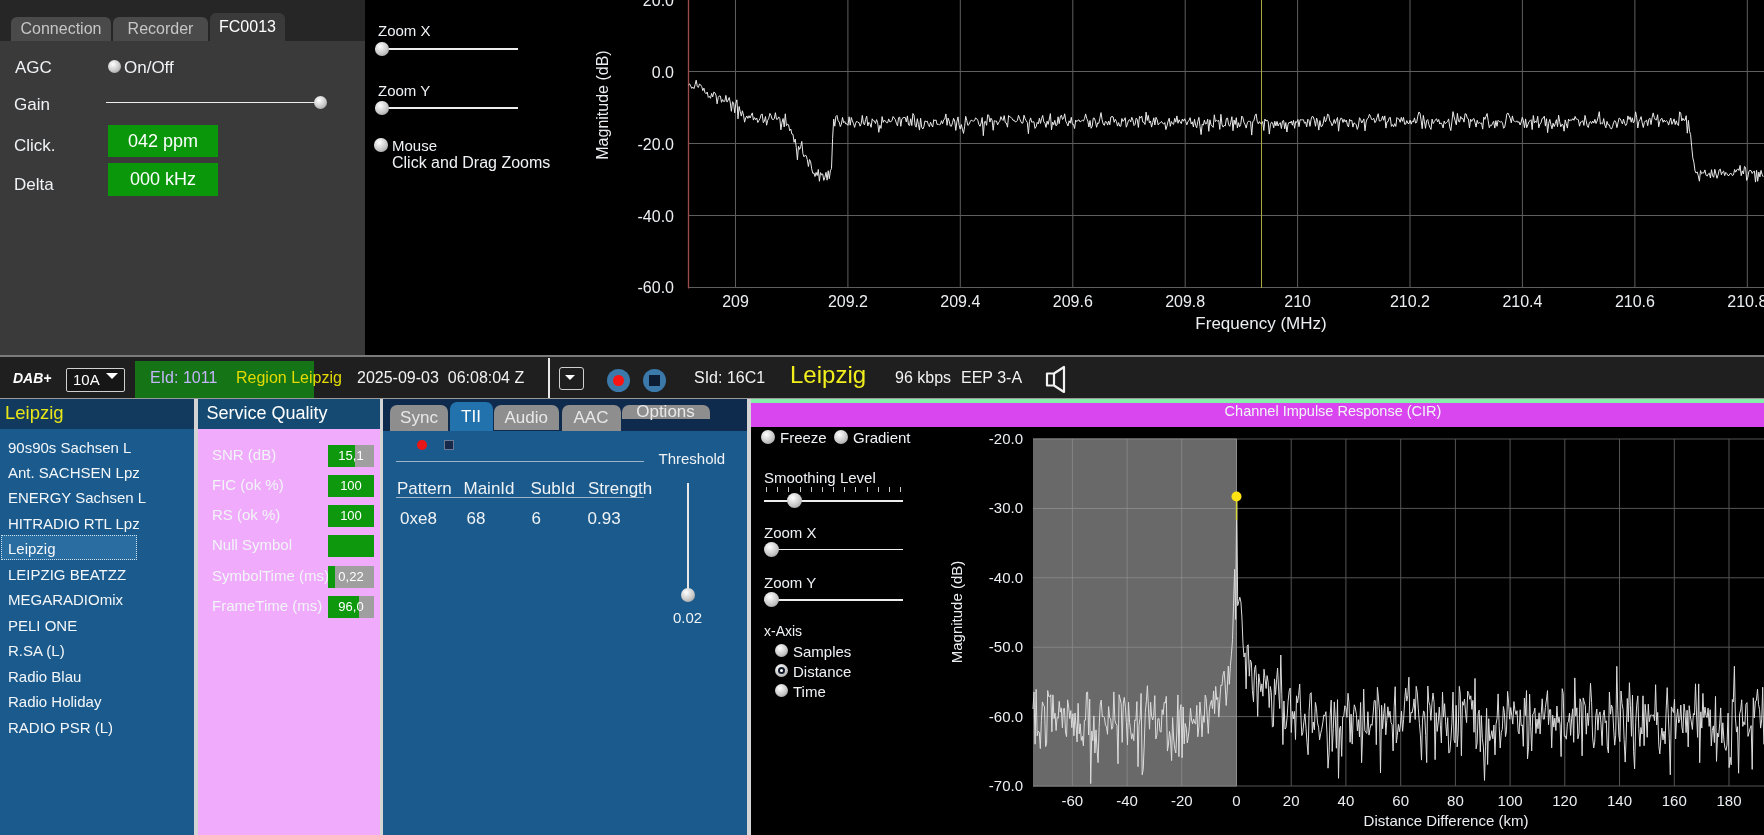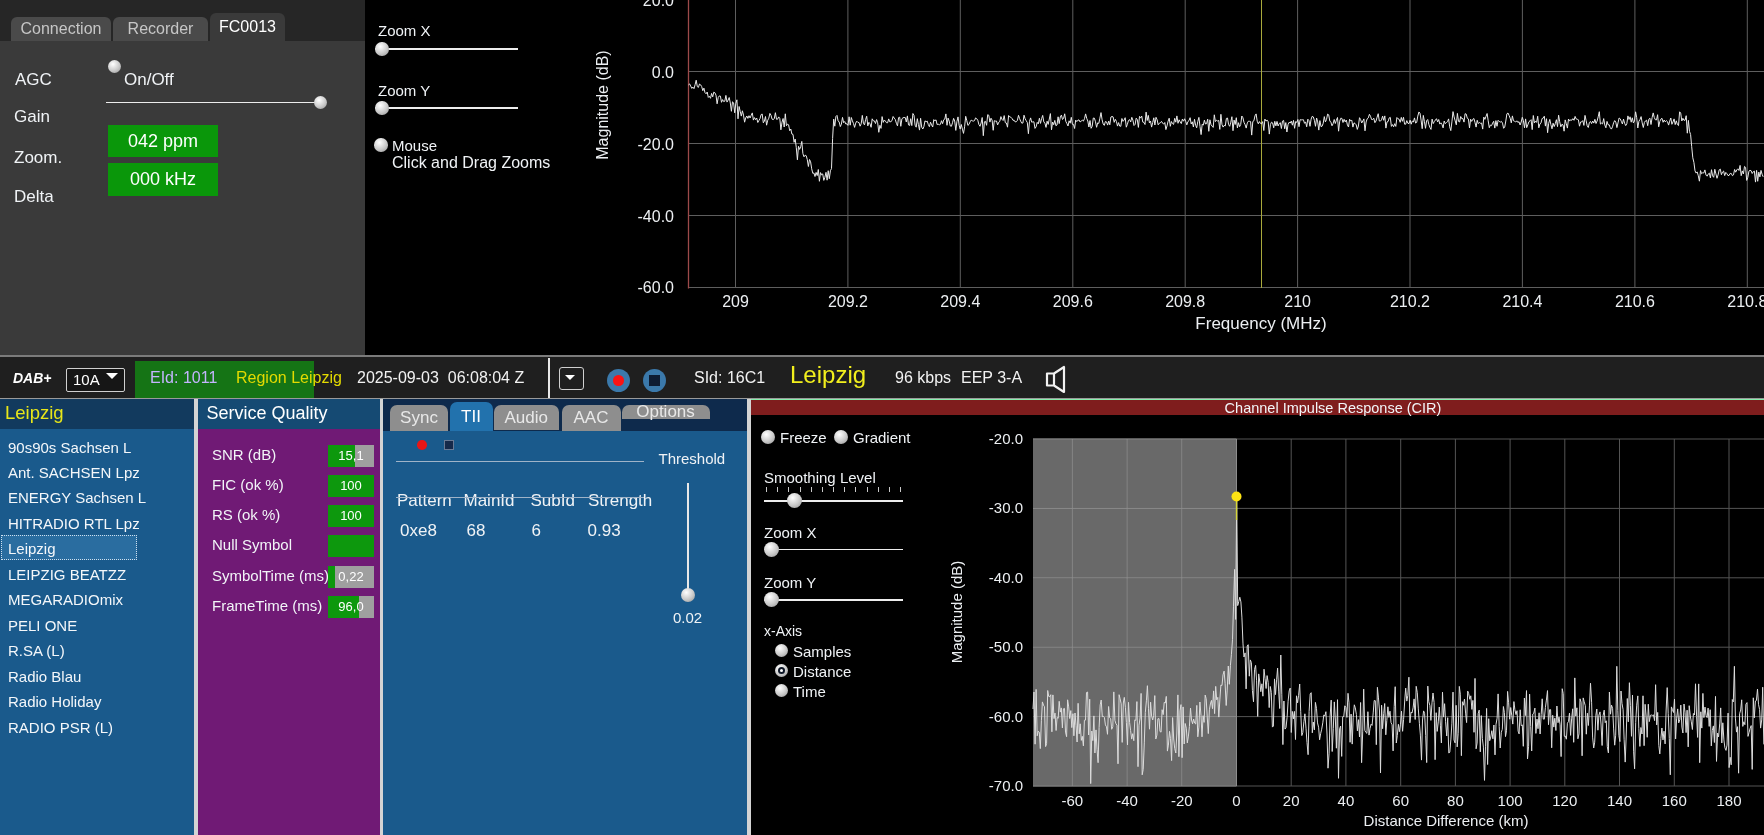--- a/index.html
+++ b/index.html
@@ -2,21 +2,21 @@
 <html><head><meta charset="utf-8"><style>
 * { margin:0; padding:0; box-sizing:border-box; }
 html,body { width:1764px; height:835px; background:#000; overflow:hidden;
   font-family:"Liberation Sans", sans-serif; }
 .abs { position:absolute; }
 .tl { font:16px "Liberation Sans"; fill:#eceff2; }
 .tc { font:15px "Liberation Sans"; fill:#eceff2; }
 .sphere { position:absolute; border-radius:50%;
   background:radial-gradient(circle at 38% 32%, #ffffff, #c9c9c9 55%, #8f8f8f); }
 .sline { position:absolute; background:#ededed; height:1.5px; }
-.lbl { position:absolute; color:#f0f3f6; font-size:17px;margin-top:12px; }
+.lbl { position:absolute; color:#f0f3f6; font-size:17px; }
 .lbl15 { position:absolute; color:#f0f3f6; font-size:15px; }
 .gbox { position:absolute; background:#0a970a; color:#fff; font-size:18px;
   display:flex; align-items:center; justify-content:center; }
 .tab { position:absolute; background:#4a4a4a; color:#c6c6c6; font-size:16px;
   border-radius:6px 6px 0 0; display:flex; align-items:center; justify-content:center; }
 .btab { position:absolute; background:#8e8e8e; color:#e8e8e8; font-size:17px;
   border-radius:7px 7px 0 0; display:flex; align-items:center; justify-content:center; }
 .sitem { position:absolute; left:8px; color:#f4f7fa; font-size:15px; height:25px;
   display:flex; align-items:center; white-space:nowrap; }
 .bar { position:absolute; left:328px; width:46px; height:21.5px; color:#fff;
@@ -124,21 +124,21 @@
   <div class="tab" style="left:11px;top:17px;width:100px;height:24px">Connection</div>
   <div class="tab" style="left:113px;top:17px;width:95px;height:24px">Recorder</div>
   <div class="abs" style="left:0;top:41px;width:365px;height:314px;background:#3a3a3a"></div>
   <div class="tab" style="left:210px;top:13px;width:75px;height:28px;background:#3a3a3a;color:#fff">FC0013</div>
   <div class="lbl" style="left:15px;top:58px">AGC</div>
   <div class="sphere" style="left:108px;top:60px;width:13px;height:13px"></div>
   <div class="lbl" style="left:124px;top:58px">On/Off</div>
   <div class="lbl" style="left:14px;top:95px">Gain</div>
   <div class="sline" style="left:106px;top:101.5px;width:219px"></div>
   <div class="sphere" style="left:313.5px;top:95.5px;width:13px;height:13px"></div>
-  <div class="lbl" style="left:14px;top:136px">Zoom.</div>
+  <div class="lbl" style="left:14px;top:136px">Click.</div>
   <div class="gbox" style="left:108px;top:125px;width:110px;height:32px">042 ppm</div>
   <div class="lbl" style="left:14px;top:175px">Delta</div>
   <div class="gbox" style="left:108px;top:163px;width:110px;height:33px">000 kHz</div>
 </div>
 
 <div class="lbl15" style="left:378px;top:22px">Zoom X</div>
 <div class="sline" style="left:375px;top:48px;width:143px"></div>
 <div class="sphere" style="left:375px;top:42px;width:13.5px;height:13.5px"></div>
 <div class="lbl15" style="left:378px;top:82px">Zoom Y</div>
 <div class="sline" style="left:375px;top:107px;width:143px"></div>
@@ -191,21 +191,21 @@
 <div class="sitem" style="top:536.3px">Leipzig</div>
 <div class="sitem" style="top:561.8px">LEIPZIG BEATZZ</div>
 <div class="sitem" style="top:587.2px">MEGARADIOmix</div>
 <div class="sitem" style="top:612.6px">PELI ONE</div>
 <div class="sitem" style="top:638.1px">R.SA (L)</div>
 <div class="sitem" style="top:663.5px">Radio Blau</div>
 <div class="sitem" style="top:689.0px">Radio Holiday</div>
 <div class="sitem" style="top:714.5px">RADIO PSR (L)</div>
 <div class="abs" style="left:194px;top:399px;width:3.5px;height:436px;background:#d4d4d4"></div>
 
-<div class="abs" style="left:197.5px;top:399px;width:182px;height:436px;background:#701a75">
+<div class="abs" style="left:197.5px;top:399px;width:182px;height:436px;background:#f0abfc">
   <div class="abs" style="left:0;top:0;width:182px;height:30px;background:#154a73">
     <span style="position:absolute;left:9px;top:4px;color:#fff;font-size:18px">Service Quality</span>
   </div>
 </div>
 <div class="sqlbl" style="top:446px">SNR (dB)</div>
 <div class="bar" style="top:445px;background:linear-gradient(90deg,#0d980d 0 58%,#9f9f9f 58%)">15,1</div>
 <div class="sqlbl" style="top:476px">FIC (ok %)</div>
 <div class="bar" style="top:475px;background:#0d980d">100</div>
 <div class="sqlbl" style="top:506px">RS (ok %)</div>
 <div class="bar" style="top:505px;background:#0d980d">100</div>
@@ -236,21 +236,21 @@
 <div class="lbl" style="left:400px;top:509px">0xe8</div>
 <div class="lbl" style="left:466.5px;top:509px">68</div>
 <div class="lbl" style="left:531.5px;top:509px">6</div>
 <div class="lbl" style="left:587.5px;top:509px">0.93</div>
 <div class="abs" style="left:658.5px;top:450px;color:#f0f3f6;font-size:15px">Threshold</div>
 <div class="abs" style="left:686.5px;top:483px;width:2px;height:106px;background:#e8e8e8"></div>
 <div class="sphere" style="left:680.5px;top:587.5px;width:14px;height:14px"></div>
 <div class="abs" style="left:673px;top:609px;color:#f0f3f6;font-size:15px">0.02</div>
 <div class="abs" style="left:747px;top:399px;width:3.5px;height:436px;background:#d4d4d4"></div>
 
-<div class="abs" style="left:750.5px;top:399px;width:1013.5px;height:16px;background:#7f1d1d;border-top:1px solid #86efac">
+<div class="abs" style="left:750.5px;top:399px;width:1013.5px;height:28px;background:#d946ef;border-top:4px solid #86efac">
   <span style="position:absolute;left:582.5px;top:0px;transform:translateX(-50%);color:#f2f5f8;font-size:14.5px">Channel Impulse Response (CIR)</span>
 </div>
 <div class="sphere" style="left:761px;top:429.5px;width:14px;height:14px"></div>
 <div class="cirlbl" style="left:780px;top:429px">Freeze</div>
 <div class="sphere" style="left:834px;top:429.5px;width:14px;height:14px"></div>
 <div class="cirlbl" style="left:853px;top:429px">Gradient</div>
 <div class="cirlbl" style="left:764px;top:469px">Smoothing Level</div>
 <div class="tick" style="left:766.0px;top:487px"></div>
 <div class="tick" style="left:777.2px;top:487px"></div>
 <div class="tick" style="left:788.3px;top:487px"></div>

